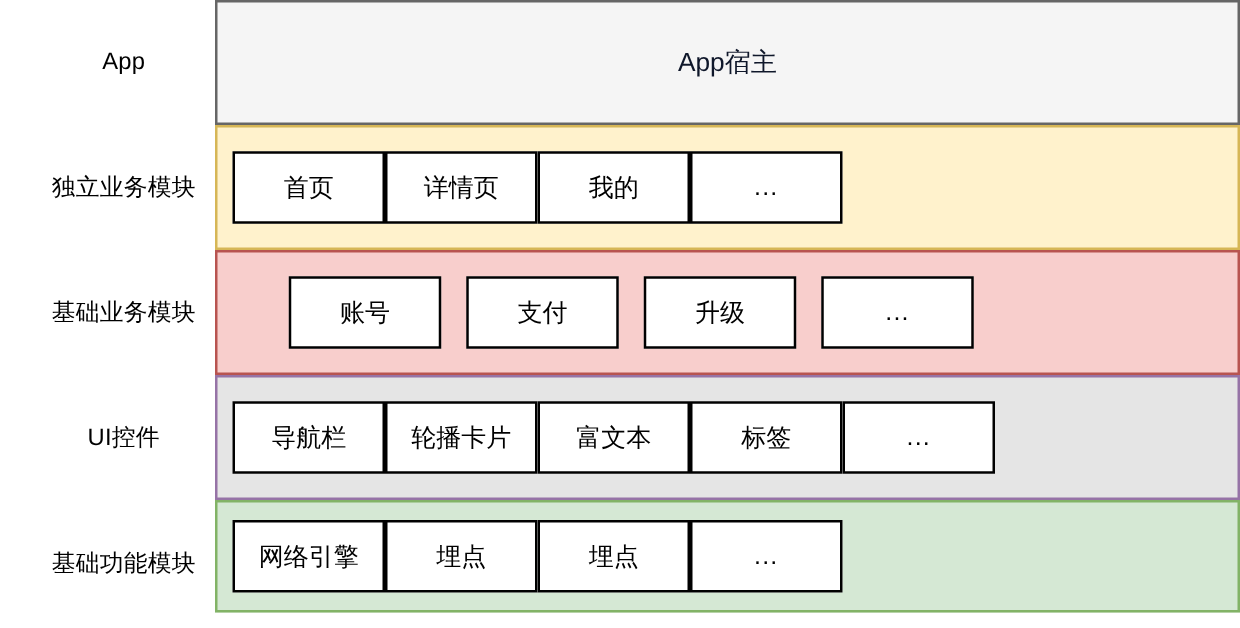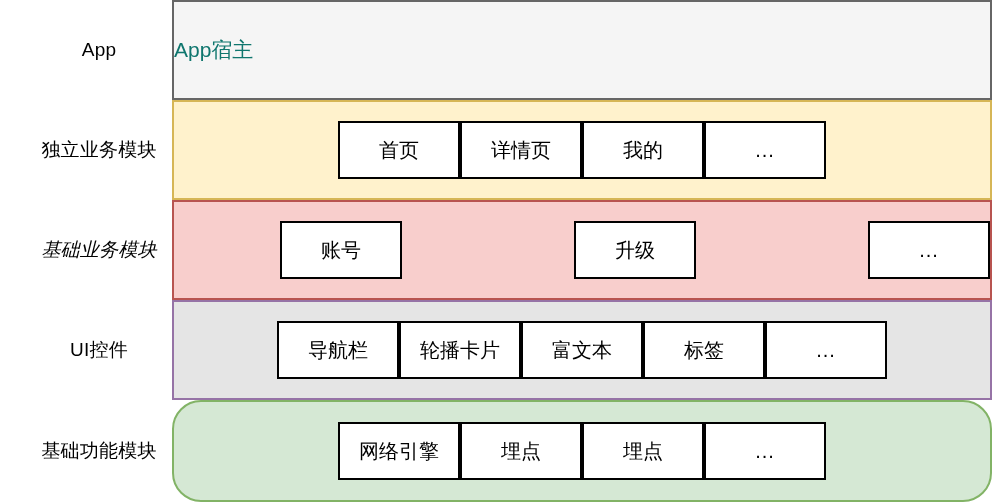--- a/index.html
+++ b/index.html
@@ -65,35 +65,35 @@
   
   .band.app      { background: #f5f5f5; border-color: #666666; }
   .band.feature  { background: #fff2cc; border-color: #d6b656; }
   .band.base     { background: #f8cecc; border-color: #b85450; }
   .band.ui       { background: #e5e5e5; border-color: #9673a6; }
   .band.core     { background: #d5e8d4; border-color: #82b366; }
 
   
   .band-title {
     width: 100%;
-    text-align: left;
-    color: #0f766e;
+    text-align: center;
+    color: #0f172a;
     font-size: 21px;
   }
 
   
   .modules {
     display: flex;
     align-items: center;
     width: 100%;
     height: 100%;
     box-sizing: border-box;
   }
-  .modules.spread  { justify-content: center; padding: 0 12px; }
-  .modules.left    { justify-content: space-between; padding-left: 106px; gap: 20px; }
+  .modules.spread  { justify-content: flex-start; padding: 0 12px; }
+  .modules.left    { justify-content: flex-start; padding-left: 57px; gap: 20px; }
 
   .module {
     width: 122px;
     height: 58px;
     background: #ffffff;
     border: 2px solid #000000;
     box-sizing: border-box;
     display: flex;
     align-items: center;
     justify-content: center;
@@ -107,21 +107,21 @@
   }
 </style>
 </head>
 <body>
 
 <div id="diagram">
 
   <div class="label-col">
     <div class="row-label" style="top:0px;height:100px;">App</div>
     <div class="row-label" style="top:100px;height:100px;">独立业务模块</div>
-    <div class="row-label" style="top:200px;height:100px;font-style:italic;">基础业务模块</div>
+    <div class="row-label" style="top:200px;height:100px;">基础业务模块</div>
     <div class="row-label" style="top:300px;height:100px;">UI控件</div>
     <div class="row-label" style="top:400px;height:102px;">基础功能模块</div>
   </div>
 
   <div class="band app" style="top:0px;height:100px;">
     <div class="band-inner">
       <div class="band-title">App宿主</div>
     </div>
   </div>
 
@@ -133,39 +133,40 @@
         <div class="module">我的</div>
         <div class="module ellipsis">...</div>
       </div>
     </div>
   </div>
 
   <div class="band base" style="top:200px;height:100px;">
     <div class="band-inner">
       <div class="modules left">
         <div class="module">账号</div>
+        <div class="module">支付</div>
         <div class="module">升级</div>
         <div class="module ellipsis">...</div>
       </div>
     </div>
   </div>
 
   <div class="band ui" style="top:300px;height:100px;">
     <div class="band-inner">
       <div class="modules spread">
         <div class="module">导航栏</div>
         <div class="module">轮播卡片</div>
         <div class="module">富文本</div>
         <div class="module">标签</div>
         <div class="module ellipsis">...</div>
       </div>
     </div>
   </div>
 
-  <div class="band core" style="top:400px;height:102px;border-radius:29px;">
+  <div class="band core" style="top:400px;height:90px;">
     <div class="band-inner">
       <div class="modules spread">
         <div class="module">网络引擎</div>
         <div class="module">埋点</div>
         <div class="module">埋点</div>
         <div class="module ellipsis">...</div>
       </div>
     </div>
   </div>
 

